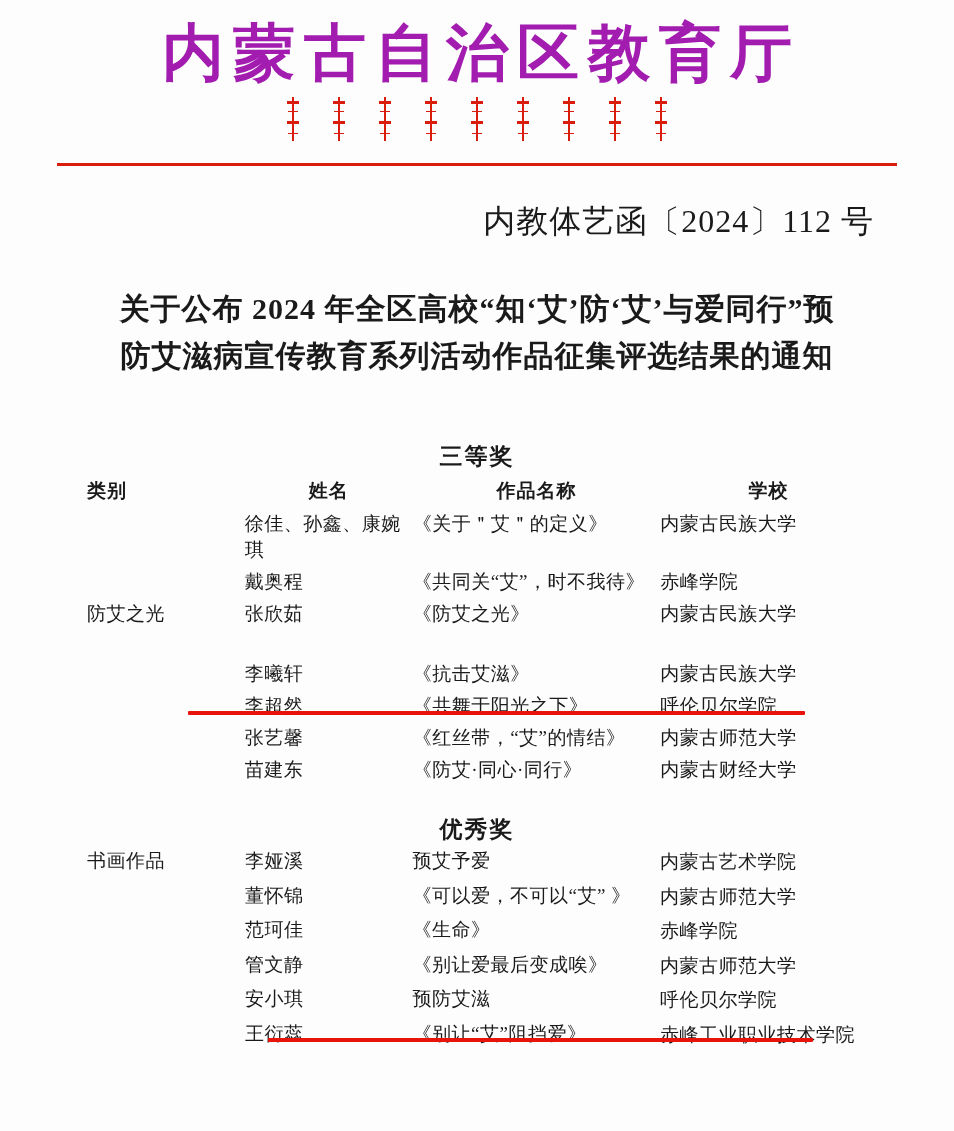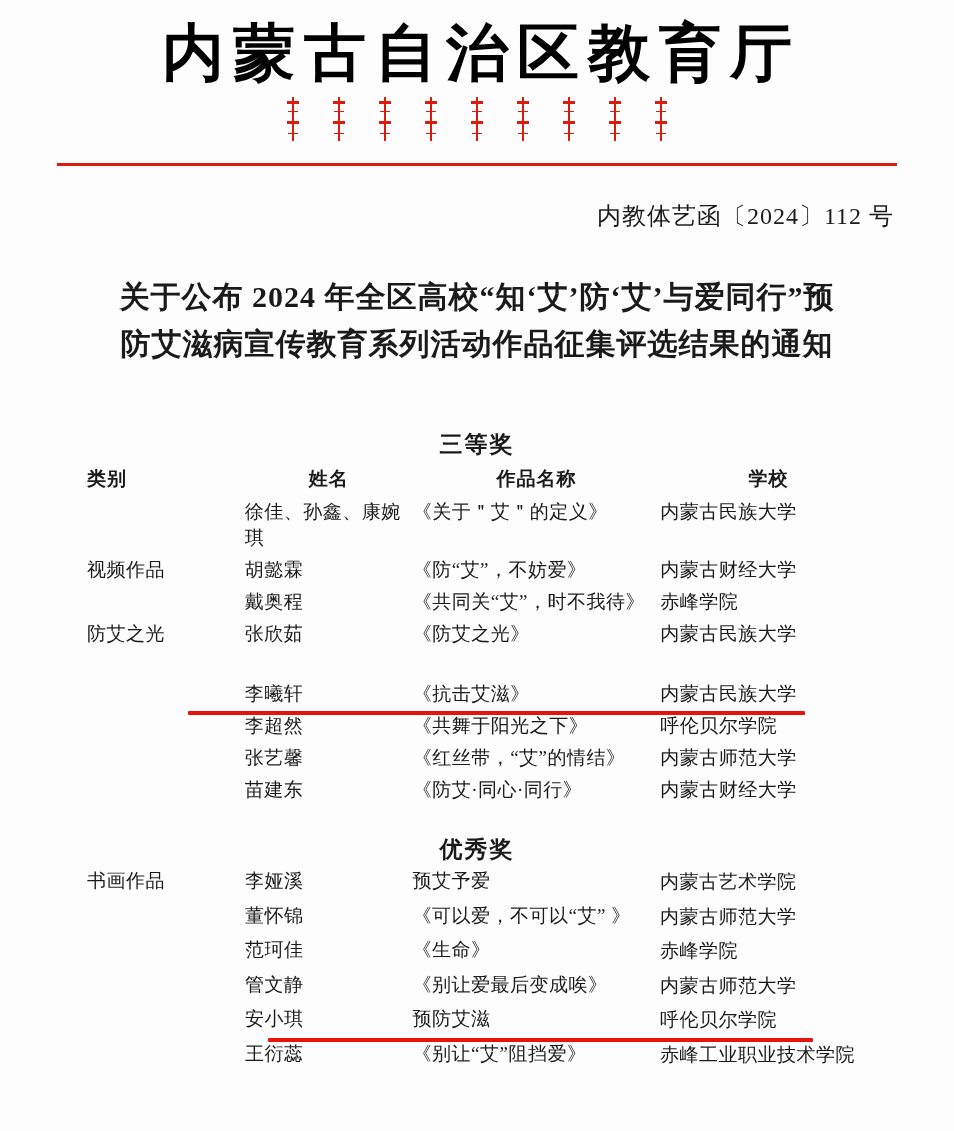--- a/index.html
+++ b/index.html
@@ -21,21 +21,21 @@
     position: relative;
     background: #fdfdfd;
   }
 
   
   .letterhead {
     padding-top: 18px;
     text-align: center;
   }
   .letterhead-title {
-    color: #000000;
+    color: #a21caf;
     font-size: 62px;
     font-weight: bold;
     letter-spacing: 9px;
     line-height: 1.15;
     font-family: "Liberation Serif", "DejaVu Serif", serif;
     text-indent: 9px;
   }
   .letterhead-mongolian {
     margin-top: 6px;
     height: 54px;
@@ -72,22 +72,22 @@
     margin: 14px auto 0 auto;
     width: 840px;
     height: 3px;
     background: #d91c0b;
   }
 
   
   .doc-number {
     margin-top: 34px;
     text-align: right;
-    padding-right: 60px;
-    font-size: 24px;
+    padding-right: 80px;
+    font-size: 32px;
     letter-spacing: 1px;
   }
 
   
   .doc-title {
     margin: 42px auto 4px auto;
     width: 730px;
     text-align: center;
     font-size: 30px;
     font-weight: bold;
@@ -182,26 +182,20 @@
       </tr>
     </thead>
     <tbody>
       <tr>
         <td class="col-category"></td>
         <td class="col-name">徐佳、孙鑫、康婉琪</td>
         <td class="col-work">《关于＂艾＂的定义》</td>
         <td class="col-school">内蒙古民族大学</td>
       </tr>
       <tr>
-        <td class="col-category">视频作品</td>
-        <td class="col-name">胡懿霖</td>
-        <td class="col-work">《防“艾”，不妨爱》</td>
-        <td class="col-school">内蒙古财经大学</td>
-      </tr>
-      <tr>
         <td class="col-category"></td>
         <td class="col-name">戴奥程</td>
         <td class="col-work">《共同关“艾”，时不我待》</td>
         <td class="col-school">赤峰学院</td>
       </tr>
       <tr>
         <td class="col-category">防艾之光</td>
         <td class="col-name">张欣茹</td>
         <td class="col-work">《防艾之光》</td>
         <td class="col-school">内蒙古民族大学</td>

